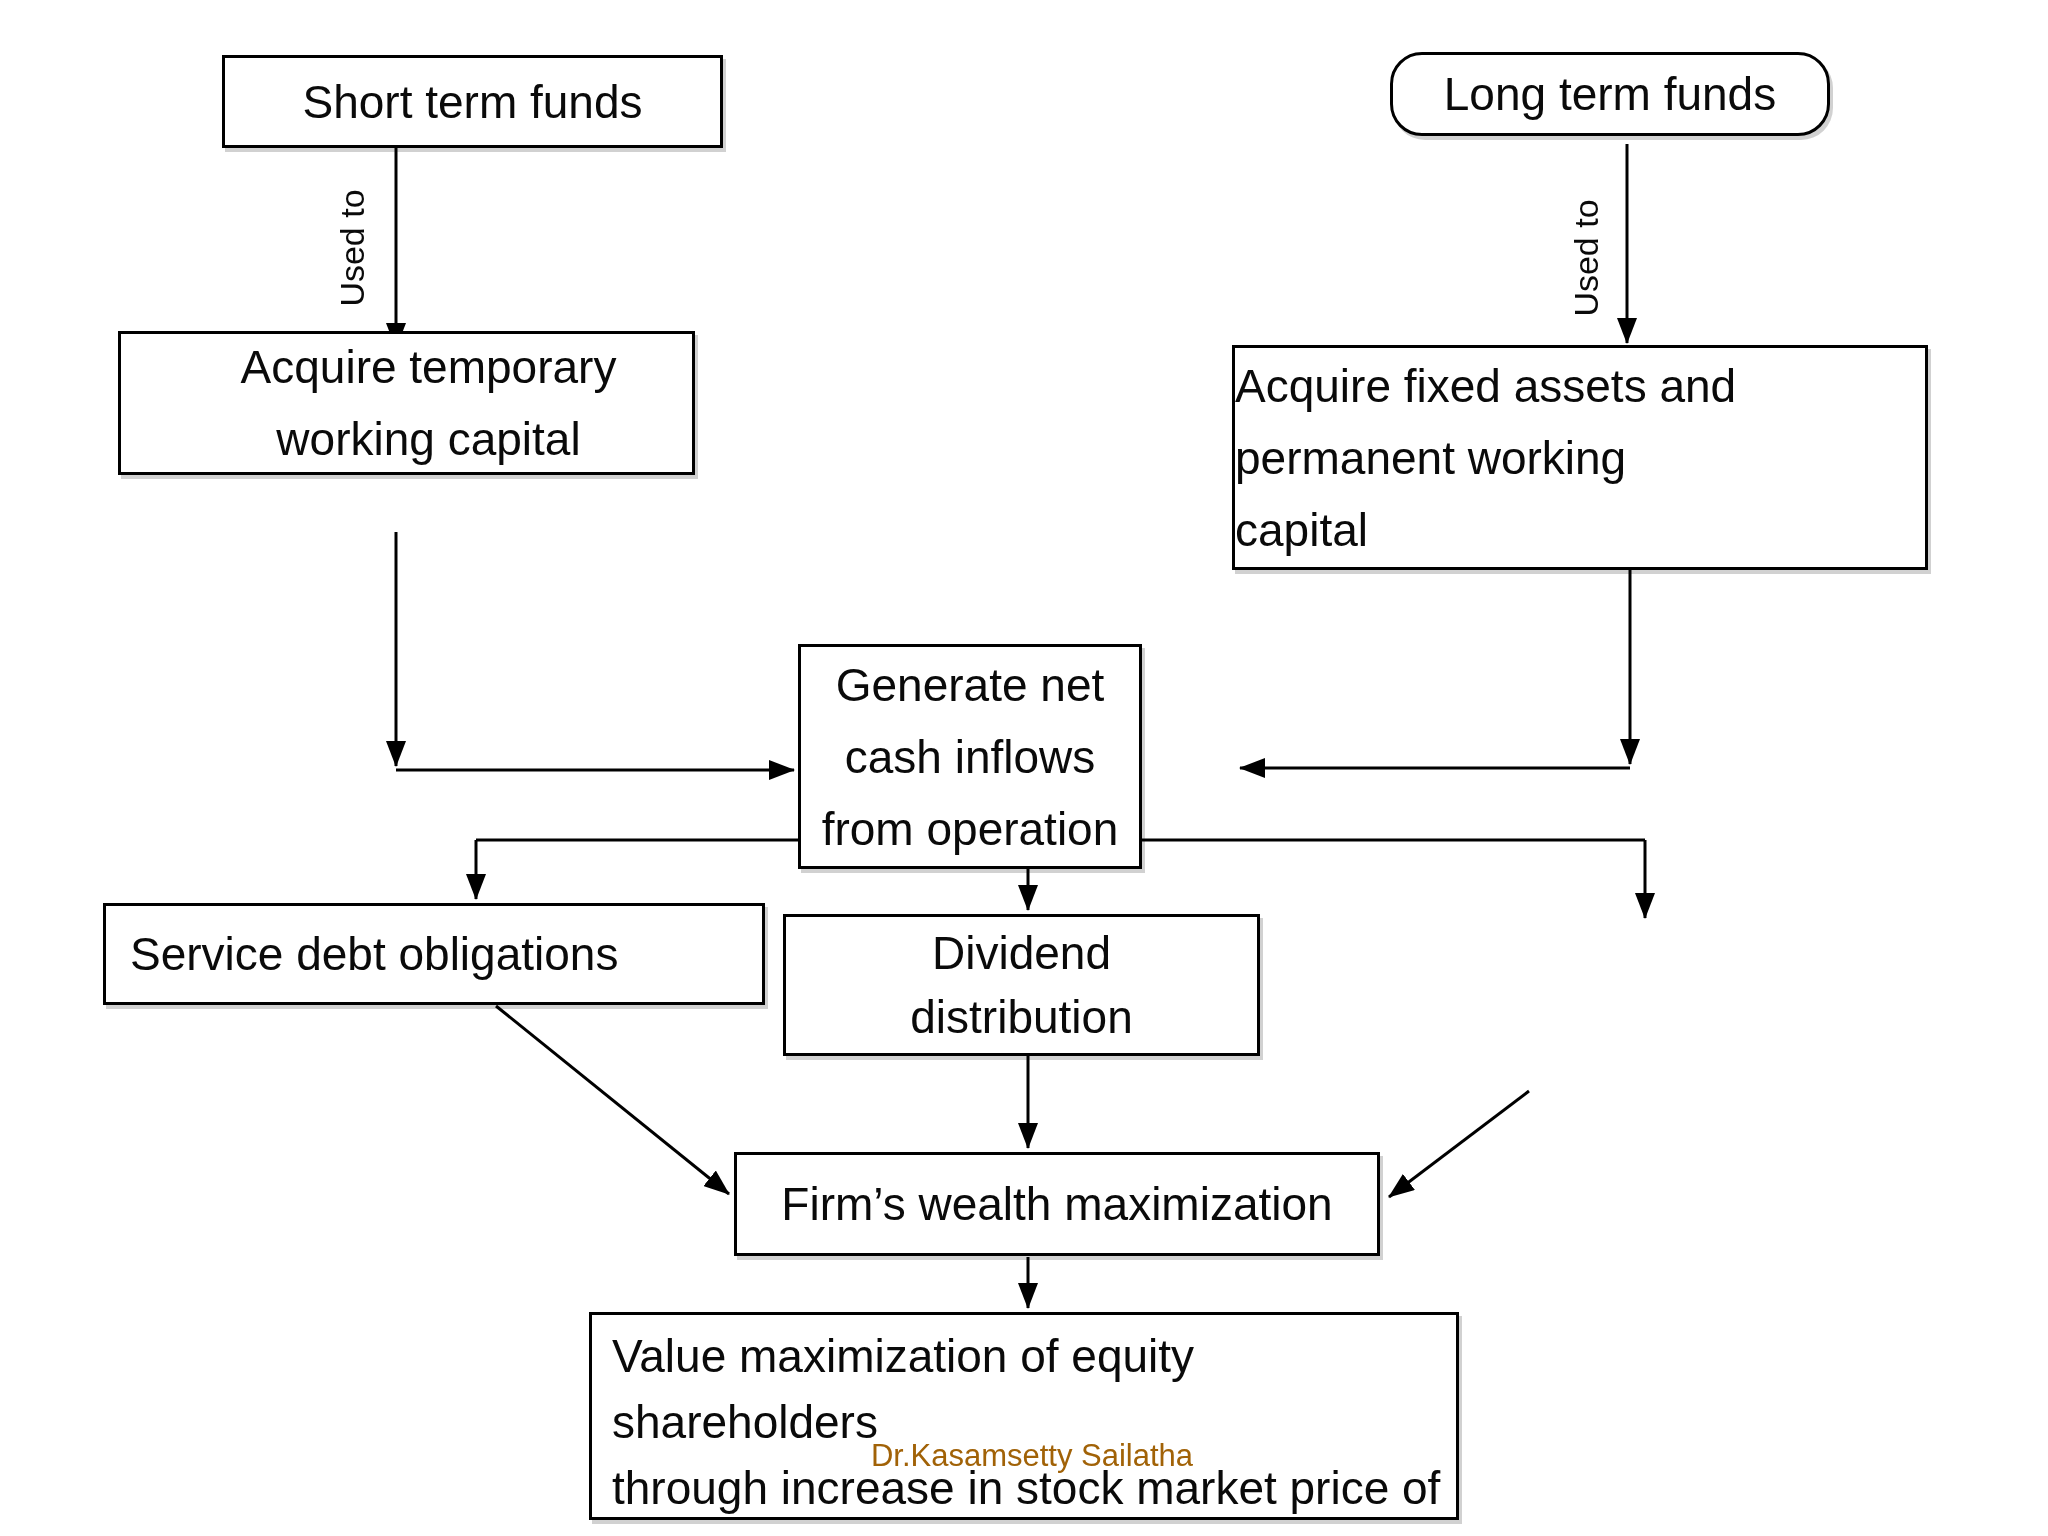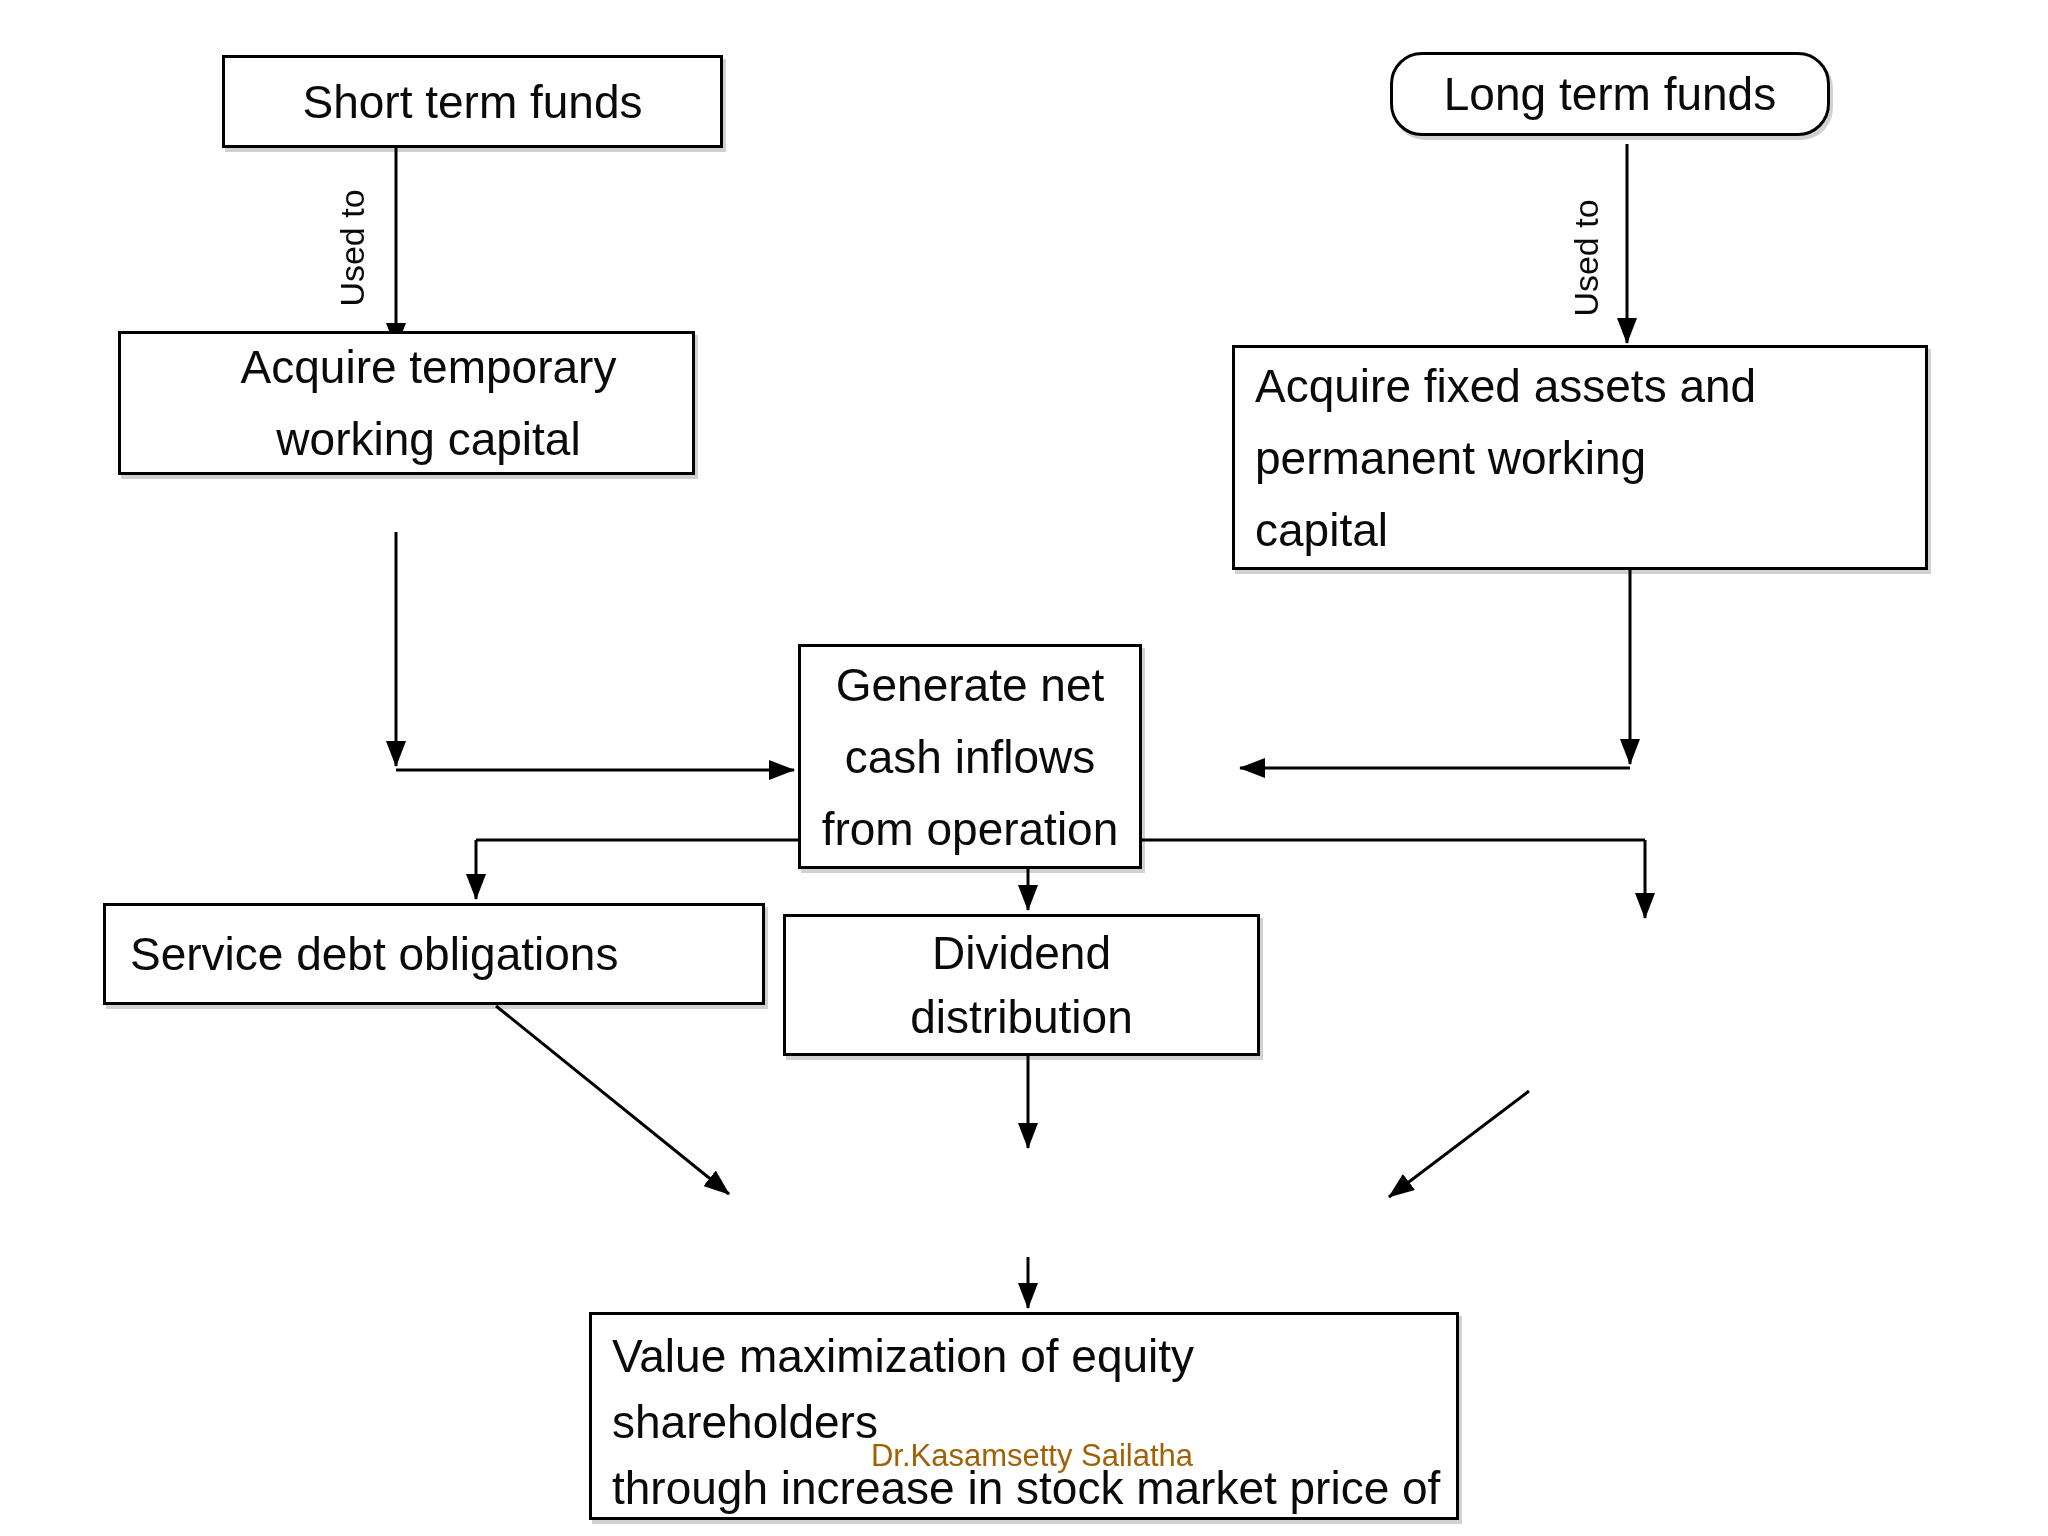--- a/index.html
+++ b/index.html
@@ -37,21 +37,21 @@
     display: flex;
     align-items: center;
   }
   .node .node-label { display: block; width: 100%; }
   .center { justify-content: center; text-align: center; }
   .leftalign { justify-content: flex-start; text-align: left; }
 
   #short-term   { left: 222px;  top: 55px;   width: 501px;  height: 93px;  line-height: 50px; }
   #long-term    { left: 1390px; top: 52px;   width: 440px;  height: 84px;  line-height: 50px; border-radius: 32px; }
   #acquire-temp { left: 118px;  top: 331px;  width: 577px;  height: 144px; line-height: 72px; padding-left: 44px; }
-  #acquire-fixed{ left: 1232px; top: 345px;  width: 696px;  height: 225px; line-height: 72px; padding-left: 20px; align-items: flex-start; padding-top: 2px; }
+  #acquire-fixed{ left: 1232px; top: 345px;  width: 696px;  height: 225px; line-height: 72px; align-items: flex-start; padding-top: 2px; }
   #generate     { left: 798px;  top: 596px;  width: 344px;  height: 225px; line-height: 72px; margin-top: 48px; }
   #service      { left: 103px;  top: 903px;  width: 662px;  height: 102px; padding-left: 24px; }
   #dividend     { left: 783px;  top: 914px;  width: 477px;  height: 142px; line-height: 64px; }
   #retained     { left: 1297px; top: 922px;  width: 665px;  height: 168px; line-height: 68px; padding-left: 24px; align-items: flex-start; padding-top: 10px; }
   #wealth       { left: 734px;  top: 1152px; width: 646px;  height: 104px; }
   #value-max    { left: 589px;  top: 1312px; width: 870px; height: 208px; line-height: 66px; padding-left: 20px; align-items: flex-start; padding-top: 8px; }
 
   .title {
     position: absolute;
     left: 757px;
@@ -149,20 +149,23 @@
   <div class="node leftalign" id="service">
     <span class="node-label">Service debt obligations</span>
   </div>
 
   <div class="node center" id="dividend">
     <span class="node-label">Dividend
 distribution</span>
   </div>
 
 
+  <div class="node center" id="wealth">
+    <span class="node-label">Firm’s wealth maximization</span>
+  </div>
 
   <div class="node leftalign" id="value-max">
     <span class="node-label">Value maximization of equity shareholders
 through increase in stock market price of
 share</span>
   </div>
 
   <div class="watermark">Dr.Kasamsetty Sailatha</div>
 
 </div>

